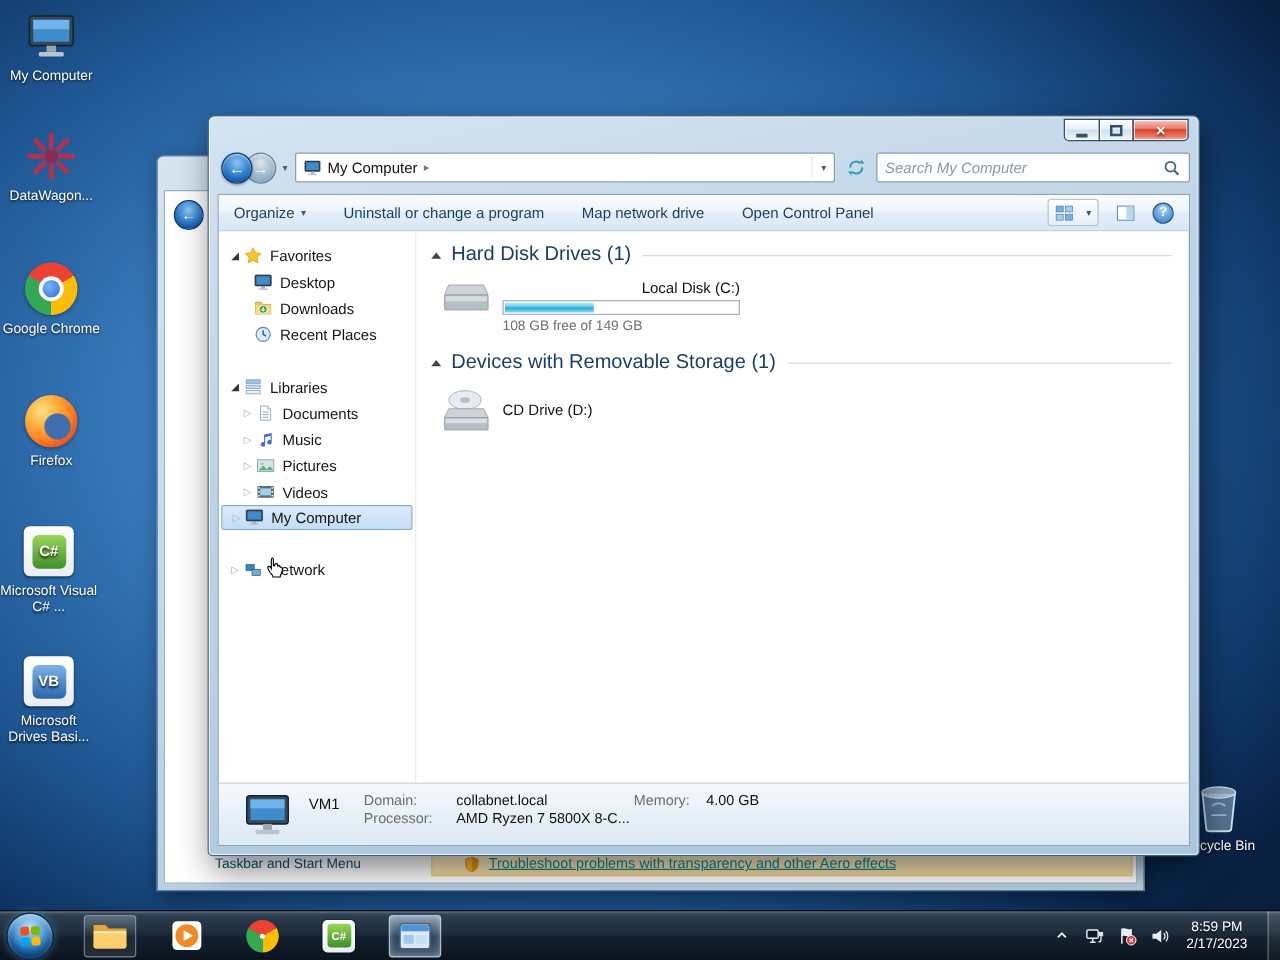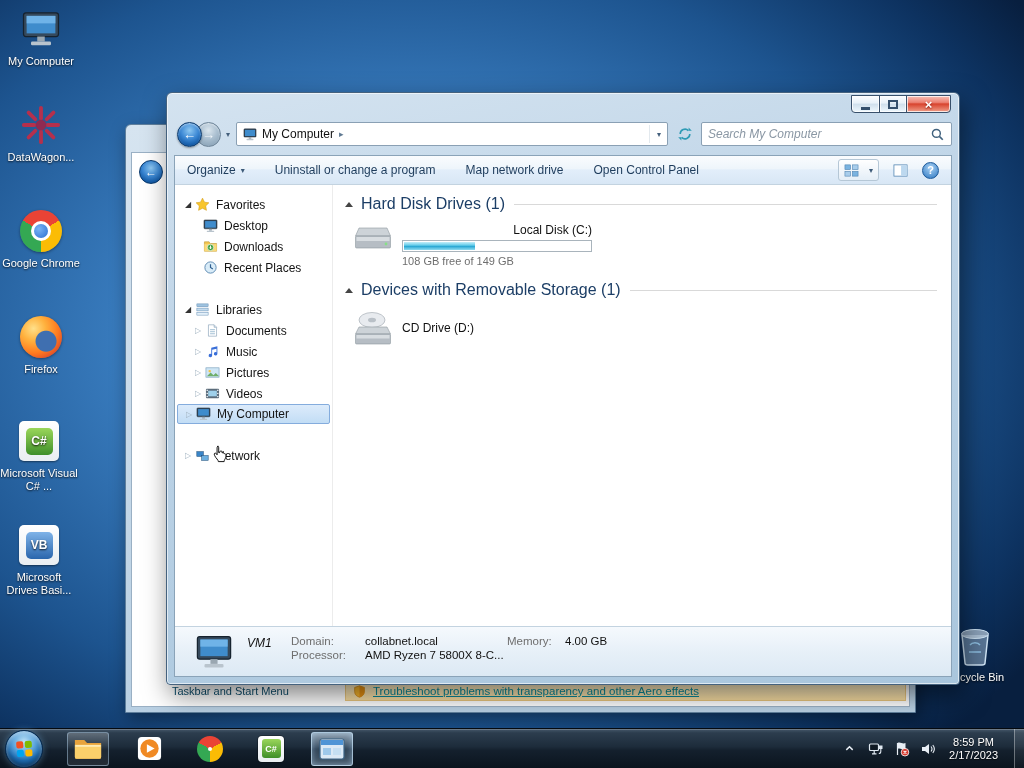--- a/index.html
+++ b/index.html
@@ -43,21 +43,21 @@
   .bg-window { position:absolute; left:125px; top:124px; width:791px; height:589px; z-index:2;
     border:1px solid #5f7f9c; border-radius:6px 6px 0 0;
     background:linear-gradient(#d6e4f0,#b9d0e3); box-shadow:3px 6px 18px rgba(0,0,0,.4); padding:27px 5px 5px; }
   .bg-client { position:relative; width:100%; height:100%; background:#fff; border:1px solid #9ab0c4; }
   .bg-back { position:absolute; left:7px; top:7px; width:24px; height:24px; border-radius:50%;
     background: radial-gradient(circle at 50% 32%, #8ec8f2 0%, #3c88d4 45%, #155ca8 75%, #0b3f7d 100%);
     border:1px solid #0a3a6e; color:#fff; display:flex; align-items:center; justify-content:center; font-size:12px; }
   .bg-tsm { position:absolute; left:40px; bottom:9px; color:#11506e; font-size:11px; cursor:pointer;margin-top:32px; }
   .bg-band { position:absolute; left:213px; right:3px; bottom:5px; height:20px;
     background:linear-gradient(#fdeec9,#f8dda0); border:1px solid #ecc87f;
-    display:flex; align-items:center; padding:0 7px; gap:7px; }
+    display:flex; align-items:center; padding:0 25px; gap:7px; }
   .bg-aero-link { color:#0b8a9a; text-decoration:underline; font-size:11.5px; white-space:nowrap; overflow:hidden; cursor:pointer; }
 
   
   .window { position:absolute; left:166px; top:92px; width:794px; height:593px; z-index:5;
     border-radius:6px 6px 4px 4px; border:1px solid #45627e;
     background:linear-gradient(168deg, #d4e3f0 0%, #bed4e7 35%, #a9c6dd 100%);
     box-shadow: inset 0 0 0 1px rgba(255,255,255,.6), 4px 10px 26px rgba(0,0,0,.5); }
 
   .caption { position:absolute; top:2px; right:8px; display:flex; z-index:6; }
   .capbtn { height:18px; display:flex; align-items:center; justify-content:center;
@@ -138,21 +138,21 @@
   .dlabel { color:#111; margin-bottom:3px;text-align:right; }
   .capbar { width:190px; height:12px; border:1px solid #a9b4bc; background:#fff; padding:1px; }
   .capfill { height:100%; width:0;
     background:linear-gradient(#c4eef9 0%, #66cdea 40%, #2aa8d4 55%, #8fdcf1 100%); }
   .dfree { color:#6e6e6e; font-size:11px; margin-top:3px; }
   .item-cd { display:flex; align-items:center; margin-left:8px; cursor:pointer; }
 
   .details { flex:none; height:50px; border-top:1px solid #c3d3e0; display:flex; align-items:center; padding:0 12px;
     background:linear-gradient(#f5f9fd 0%, #e7f0f8 50%, #dce9f4 100%); }
   .det-icon { margin:0 14px 0 8px; flex:none; }
-  .det-name { width:44px; align-self:flex-start; padding-top:9px; font-size:12px;font-style:italic; }
+  .det-name { width:44px; align-self:flex-start; padding-top:9px; font-size:12px; }
   .det-rows { display:flex; flex-direction:column; gap:2px; align-self:flex-start; padding-top:8px; font-size:11.5px; }
   .det-row { display:flex; align-items:center; }
   .det-label { color:#6e6e6e; width:68px; margin-right:6px; flex:none; }
   .det-val { color:#111; }
   .det-domain { width:142px; }
 
   
   .taskbar { position:absolute; left:0; bottom:0; width:100%; height:40px; z-index:10; display:flex; align-items:center;
     background:linear-gradient(180deg, #46586a 0%, #2c3d4e 10%, #1d2c3b 45%, #14202d 55%, #0b141e 100%);
     border-top:1px solid #05090e; box-shadow: inset 0 1px 0 rgba(255,255,255,.22); }

